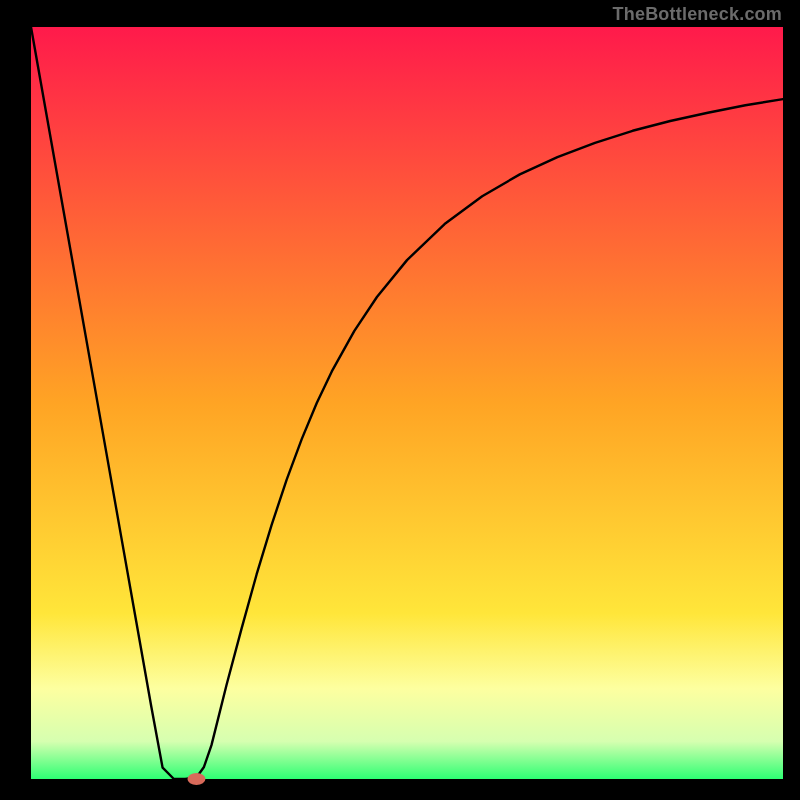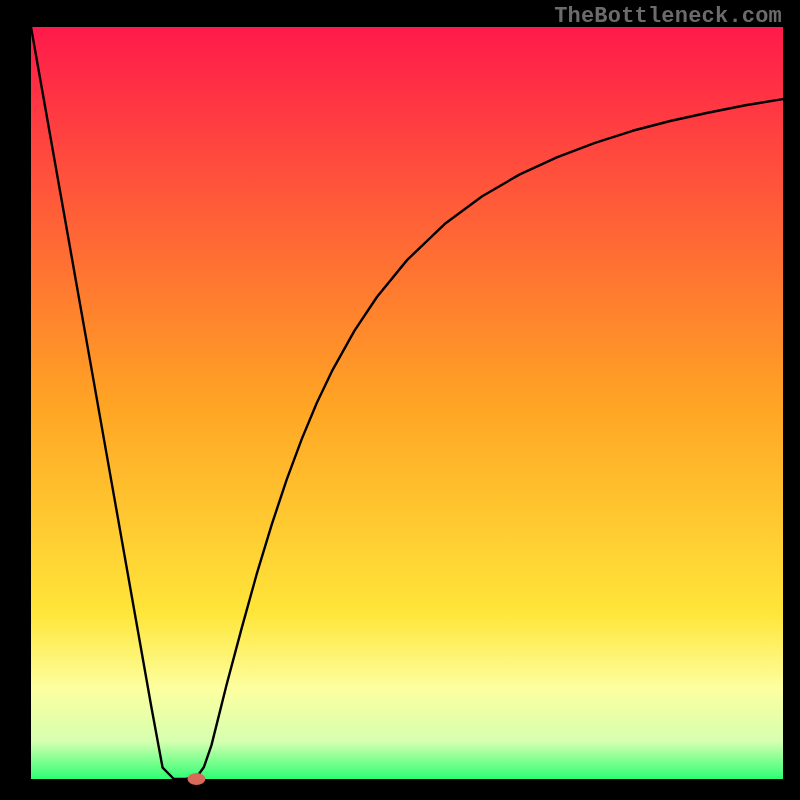--- a/index.html
+++ b/index.html
@@ -14,22 +14,22 @@
     position: absolute;
     top: 0;
     left: 0;
     width: 800px;
     height: 800px;
   }
   .watermark {
     position: absolute;
     top: 4px;
     right: 18px;
-    font-family: Liberation Mono, monospace;
-    font-size: 22px;
+    font-family: Liberation Sans, sans-serif;
+    font-size: 18px;
     font-weight: 600;
     color: #6b6b6b;
     letter-spacing: 0.2px;
     z-index: 5;
   }
   svg {
     display: block;
   }
 </style>
 </head>

